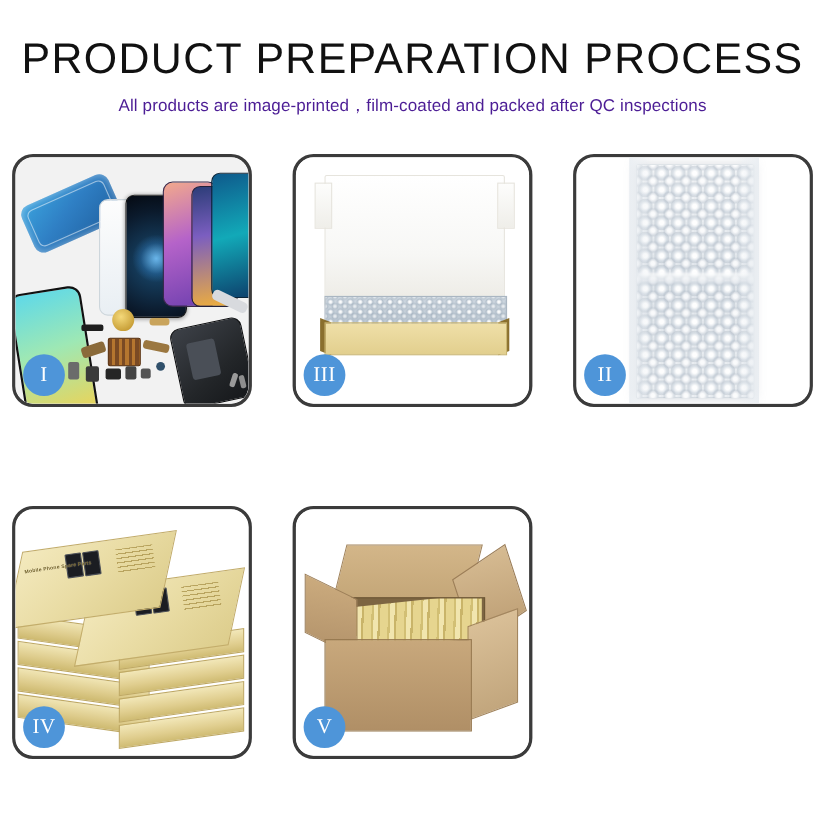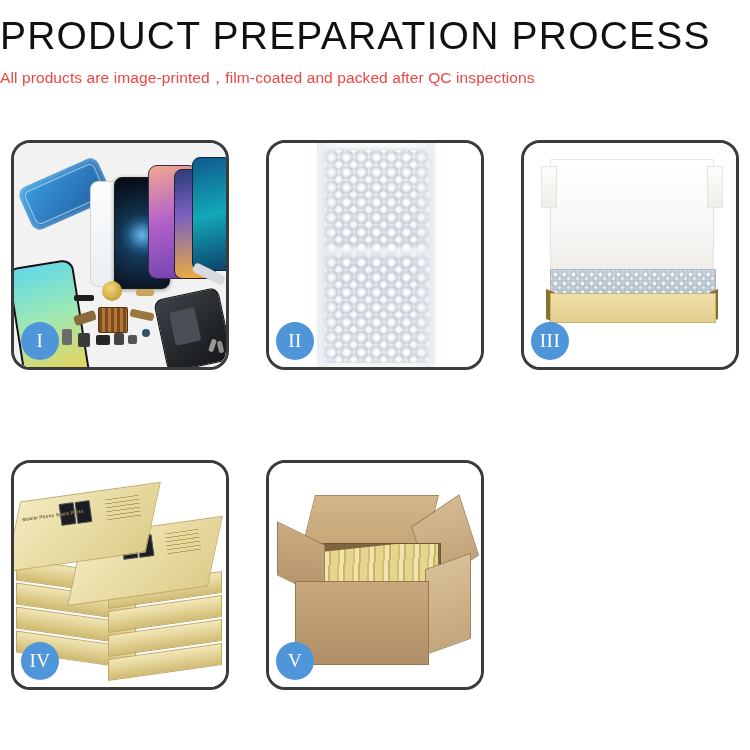--- a/index.html
+++ b/index.html
@@ -6,34 +6,34 @@
   body{
     width:750px;height:750px;
     background:#ffffff;
     font-family:"Liberation Sans","DejaVu Sans",sans-serif;
     overflow:hidden;
     position:relative;
   }
   .page{width:750px;height:750px;position:relative;box-sizing:border-box;}
 
   
-  .header{padding-top:16px;text-align:left;}
+  .header{padding-top:34px;text-align:center;}
   .title{
     font-size:39px;
     letter-spacing:1.2px;
     font-weight:400;
     color:#111111;
     font-family:"Liberation Sans","DejaVu Sans",sans-serif;
     line-height:1.05;
     white-space:nowrap;
   }
   .subtitle{
     margin-top:11px;
     font-size:15.5px;
-    color:#ef4444;
+    color:#4c1d95;
     font-weight:400;
     letter-spacing:0.1px;
     white-space:nowrap;
   }
 
   
   .grid{
     position:absolute;
     left:11px;top:140px;
     width:728px;
@@ -390,38 +390,38 @@
         <div class="part s5"></div>
         <div class="part s6"></div>
         <div class="part scrw1"></div>
         <div class="part scrw2"></div>
         <div class="part tool"></div>
       </div>
       <div class="badge">I</div>
     </div>
 
     <div class="panel">
-      <div class="panel-inner p2">
-        <div class="bubblewrap"></div>
-        <div class="bw-edge"></div>
-      </div>
-      <div class="badge">II</div>
-    </div>
-
-    <div class="panel">
       <div class="panel-inner p3">
         <div class="lid"></div>
         <div class="tray">
           <div class="tray-bubbles"></div>
           <div class="tray-left"></div>
           <div class="tray-right"></div>
           <div class="tray-front"></div>
         </div>
       </div>
       <div class="badge">III</div>
+    </div>
+
+    <div class="panel">
+      <div class="panel-inner p2">
+        <div class="bubblewrap"></div>
+        <div class="bw-edge"></div>
+      </div>
+      <div class="badge">II</div>
     </div>
 
     <div class="panel">
       <div class="panel-inner p4">
         <div class="stack">
           <div class="slab s4"></div>
           <div class="slab2 t4"></div>
           <div class="slab s3"></div>
           <div class="slab2 t3"></div>
           <div class="slab s2"></div>

